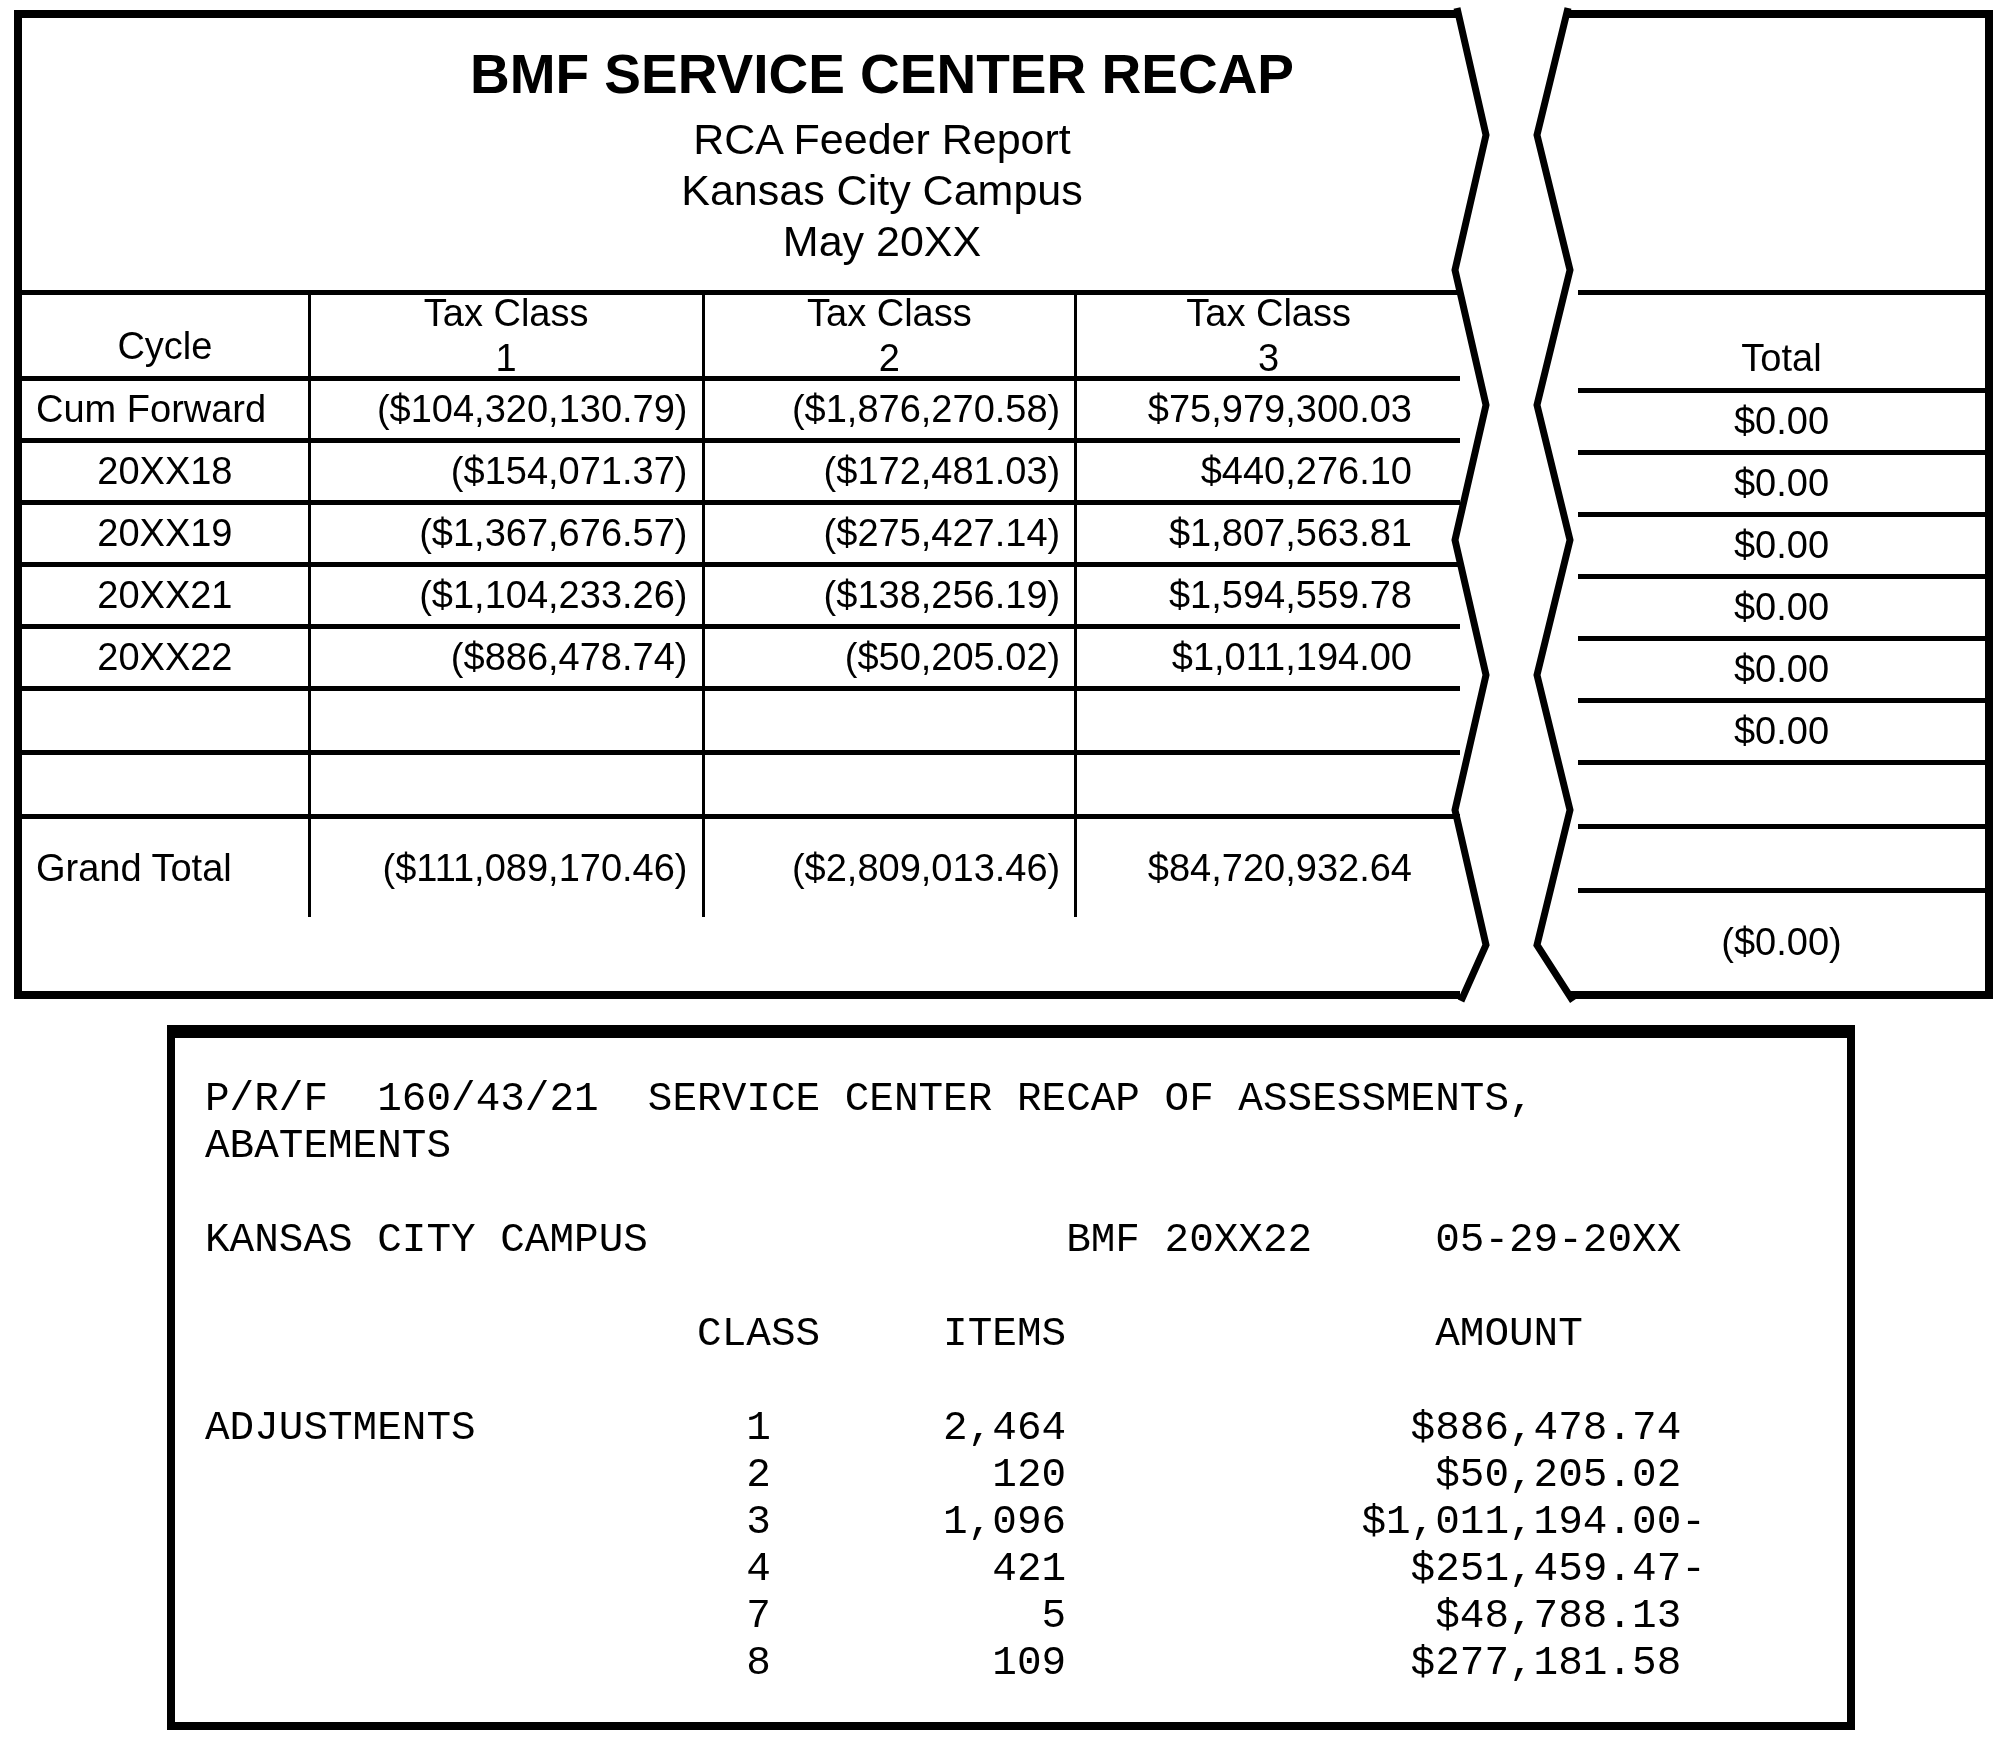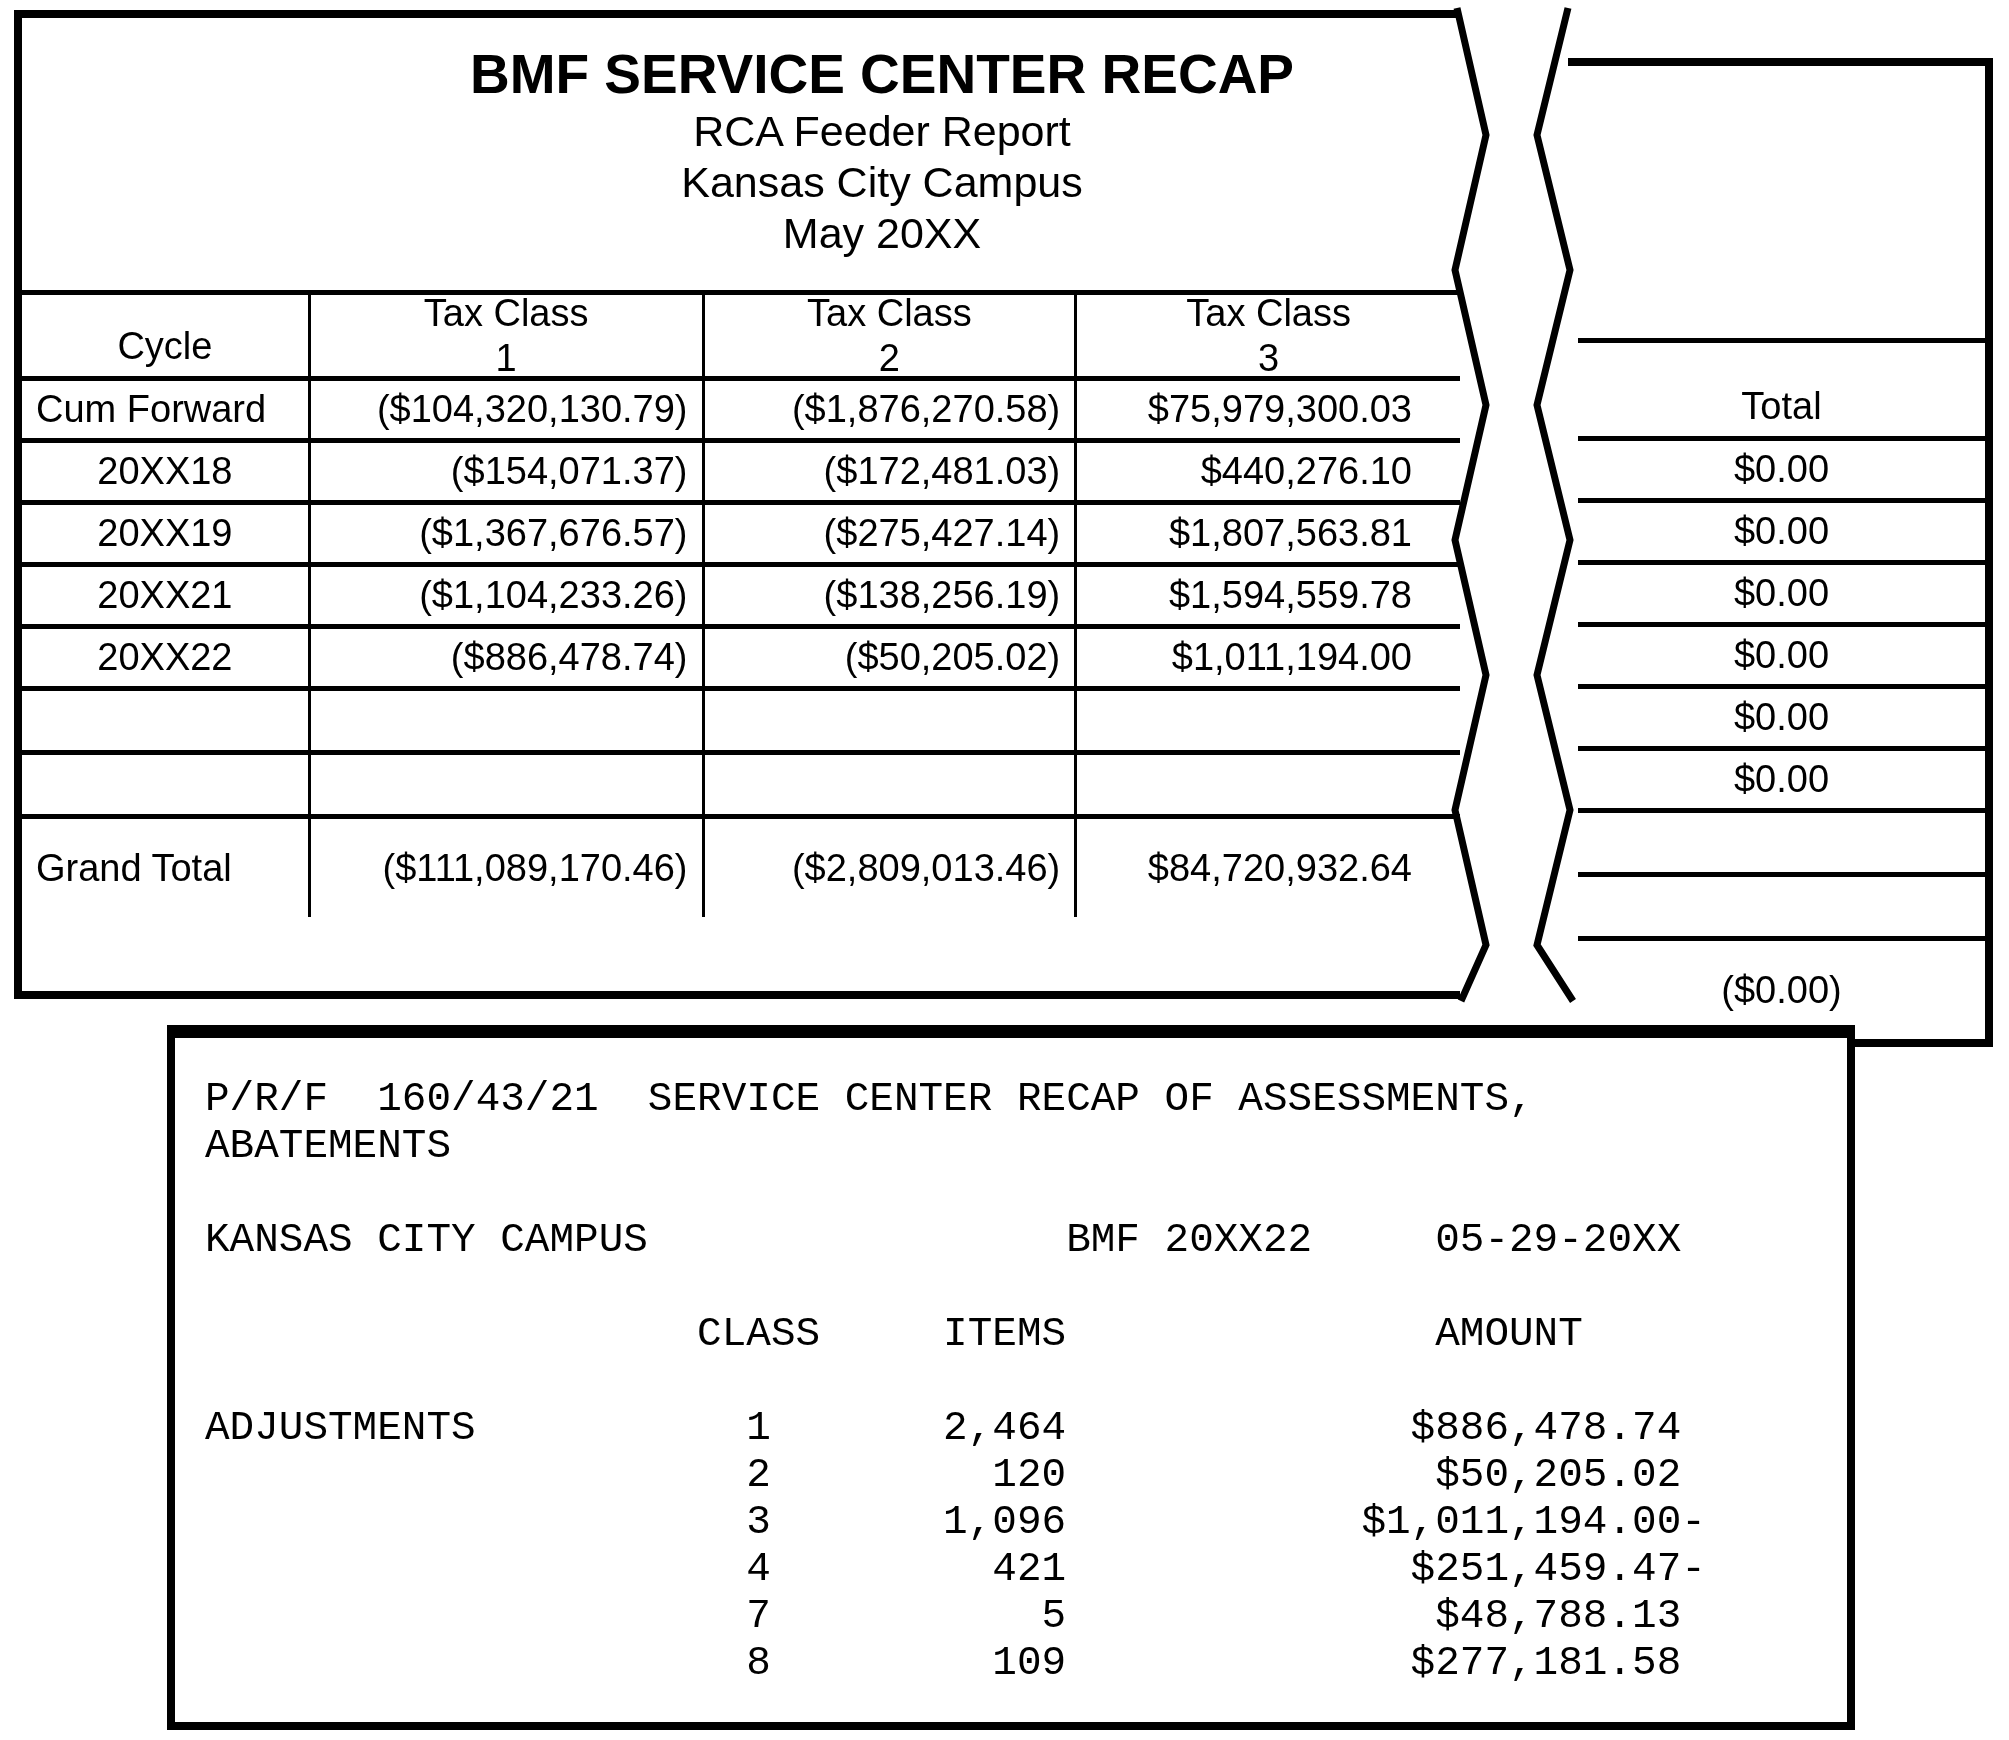--- a/index.html
+++ b/index.html
@@ -26,21 +26,21 @@
   .title-area {
     height: 277px;
     border-bottom: 5px solid #000;
     overflow: visible;
   }
   .title-inner {
     width: 1720px;
     text-align: center;
     padding-top: 24px;
   }
-  .t-main { font-size: 55px; font-weight: bold; }
+  .t-main { font-size: 55px; font-weight: bold; margin-bottom: 8px; }
   .t-sub  { font-size: 43px; line-height: 51px; }
 
   .lrow { display: flex; border-bottom: 5px solid #000; }
   .lrow.hdr    { height: 86px; }
   .lrow.data   { height: 62px; font-size: 38px; }
   .lrow.emptyr { height: 64px; }
   .lrow.gt     { height: 98px; border-bottom: none; font-size: 38px; }
 
   .c { height: 100%; display: flex; align-items: center; }
   .c1 { width: 286px; justify-content: center; }
@@ -61,21 +61,20 @@
 
   
   .tbl-right {
     position: absolute;
     left: 1568px; top: 10px;
     width: 425px; height: 989px;
     border-top: 8px solid #000;
     border-right: 8px solid #000;
     border-bottom: 8px solid #000;
     background: #fff;
-    margin-top: 48px;
   }
   .rtitle { height: 277px; border-bottom: 5px solid #000; margin-left: 10px; }
   .rrow {
     margin-left: 10px;
     border-bottom: 5px solid #000;
     display: flex;
     align-items: center;
     justify-content: center;
     font-size: 38px;
   }

